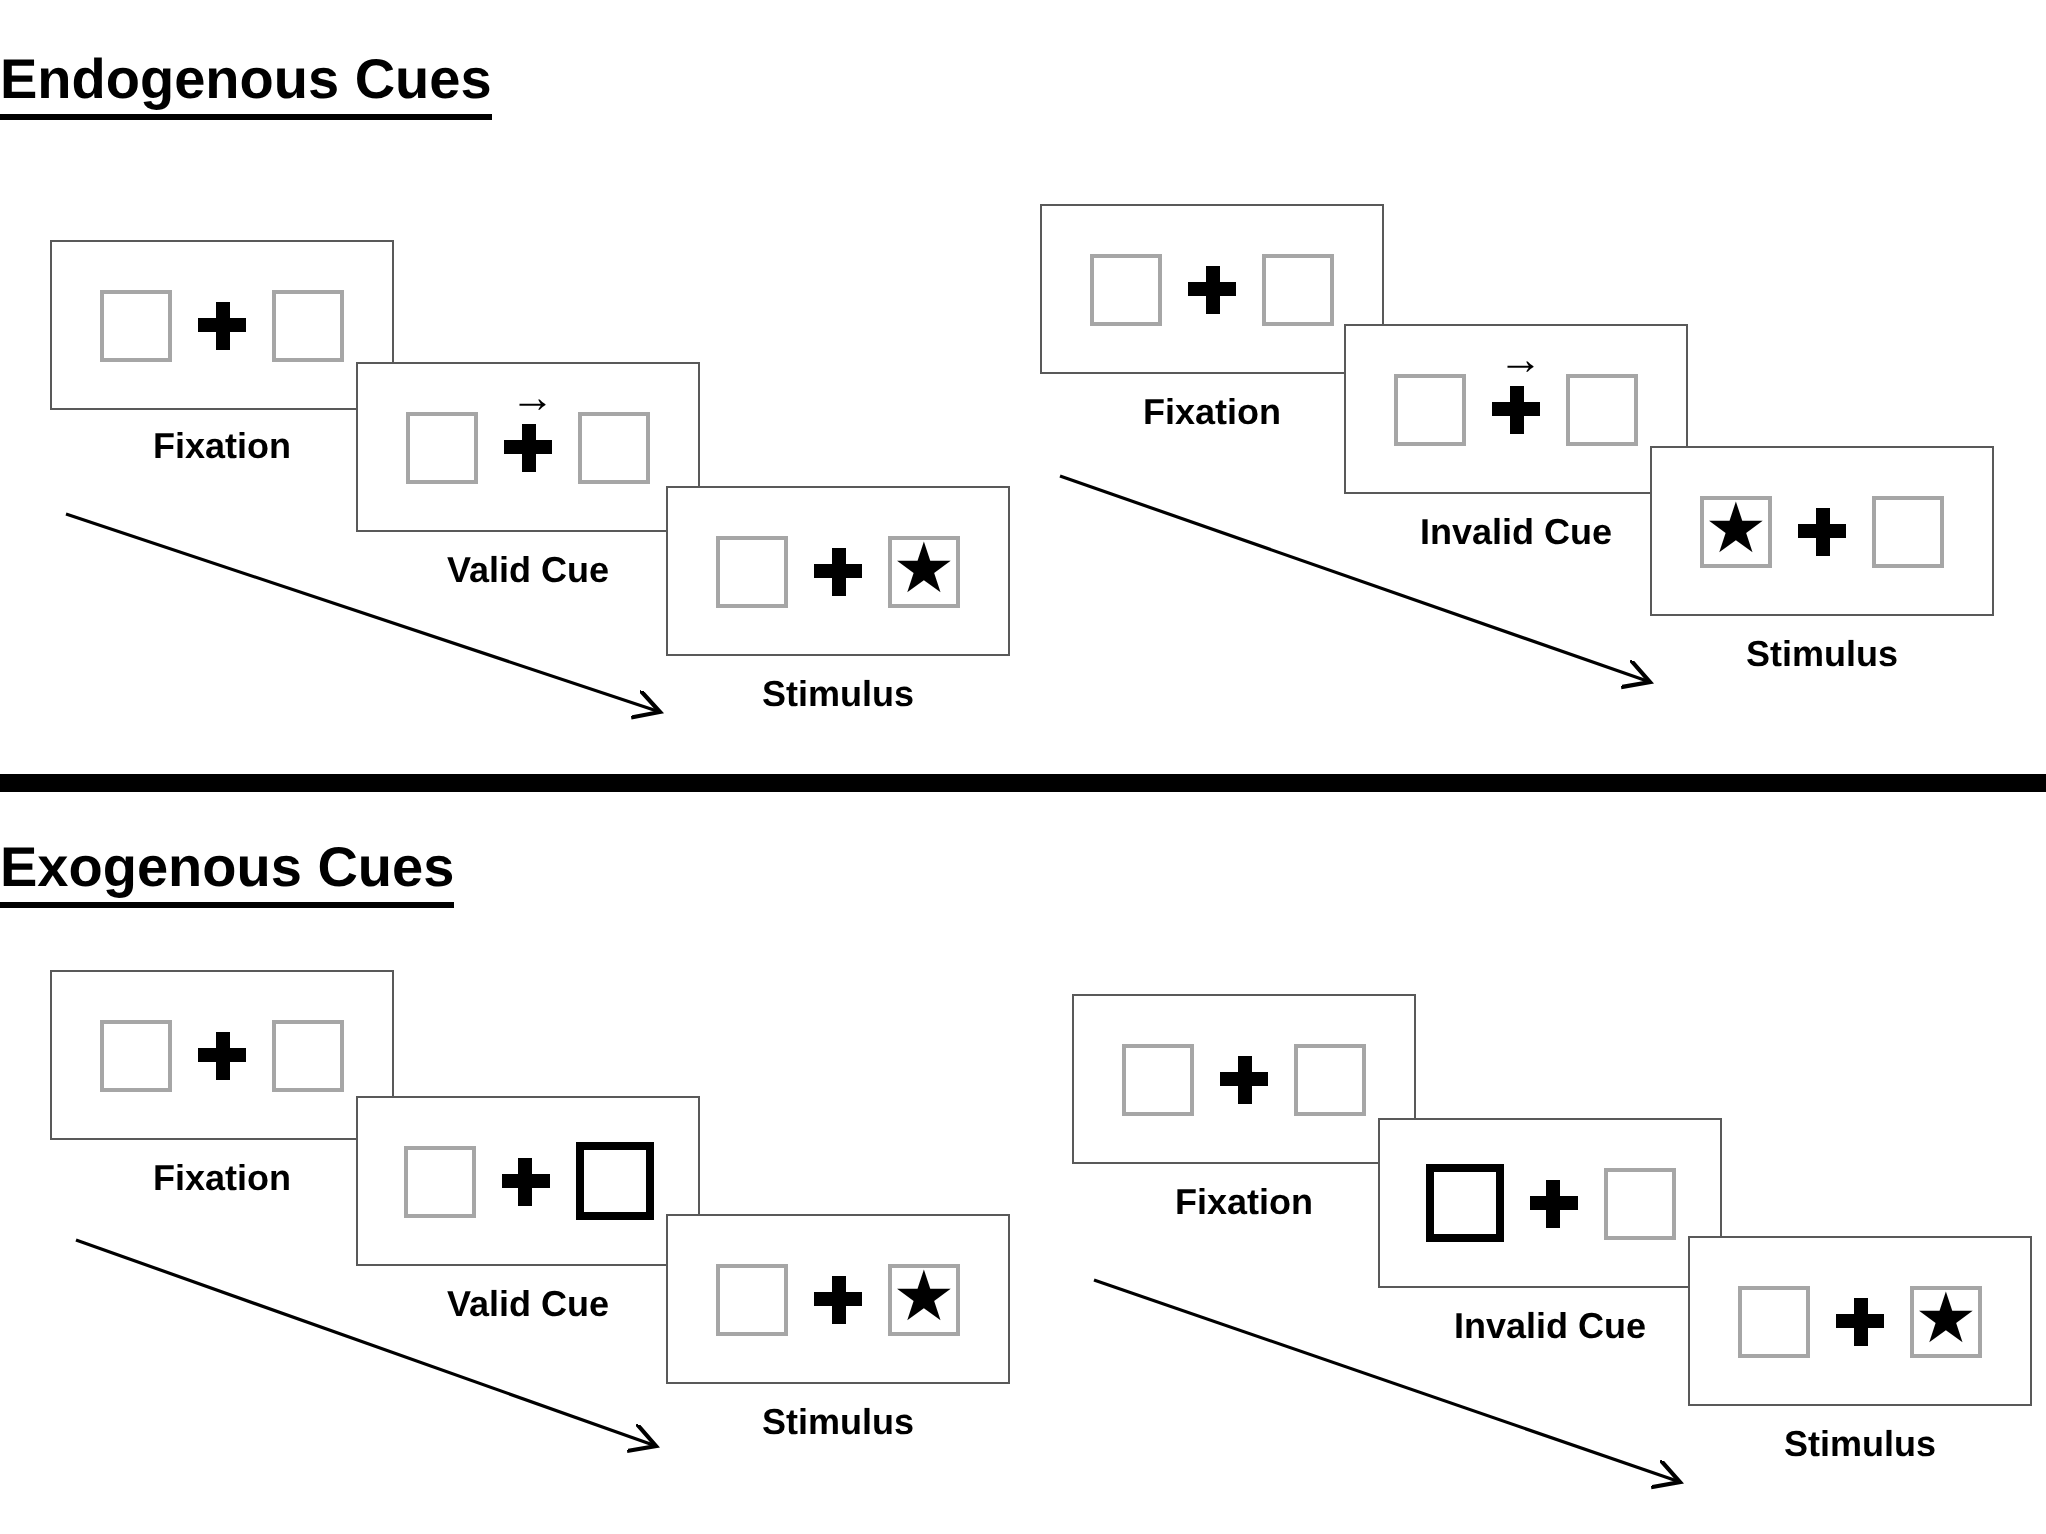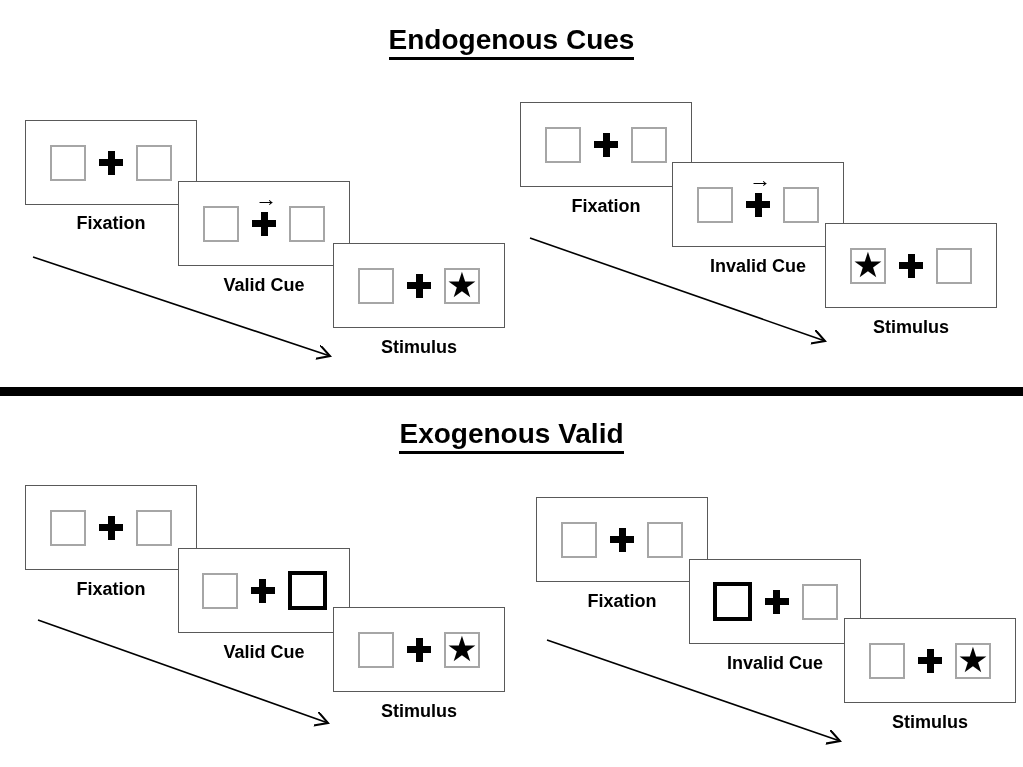--- a/index.html
+++ b/index.html
@@ -1,21 +1,21 @@
 <!DOCTYPE html>
 <html><head>
 <meta charset="utf-8">
 <style>
   html,body{margin:0;padding:0;background:#fff;}
   .canvas{
     position:relative;width:1023px;height:767px;background:#fff;
     font-family:"Liberation Sans",sans-serif;color:#000;overflow:hidden;
   }
   .section-title{
-    position:absolute;left:0;width:100%;text-align:center;
+    position:absolute;left:0;width:100%;
     font-size:28px;font-weight:bold;
   }
   .section-title .ul{
     display:inline-block;border-bottom:3px solid #000;padding-bottom:1px;
   }
   .divider{position:absolute;left:0;top:387px;width:100%;height:9px;background:#000;}
   .panel{
     position:absolute;width:172px;height:85px;background:#fff;
     border:1px solid #595959;box-sizing:border-box;
   }
@@ -120,21 +120,21 @@
             <span class="plus"></span>
           </span>
         <span class="box"></span>
       </div>
     </div>
     <div class="panel-label" style="left:825px;top:317px">Stimulus</div>
   </div>
 
   <div class="divider"></div>
 
-  <div class="section-title" style="top:418px"><span class="ul">Exogenous Valid</span></div>
+  <div class="section-title" style="top:418px"><span class="ul">Exogenous Cues</span></div>
 
   <div>
     <div class="panel z1" style="left:25px;top:485px">
       <div class="screen">
         <span class="box"></span>
         <span class="center">
             <span class="plus"></span>
           </span>
         <span class="box"></span>
       </div>

